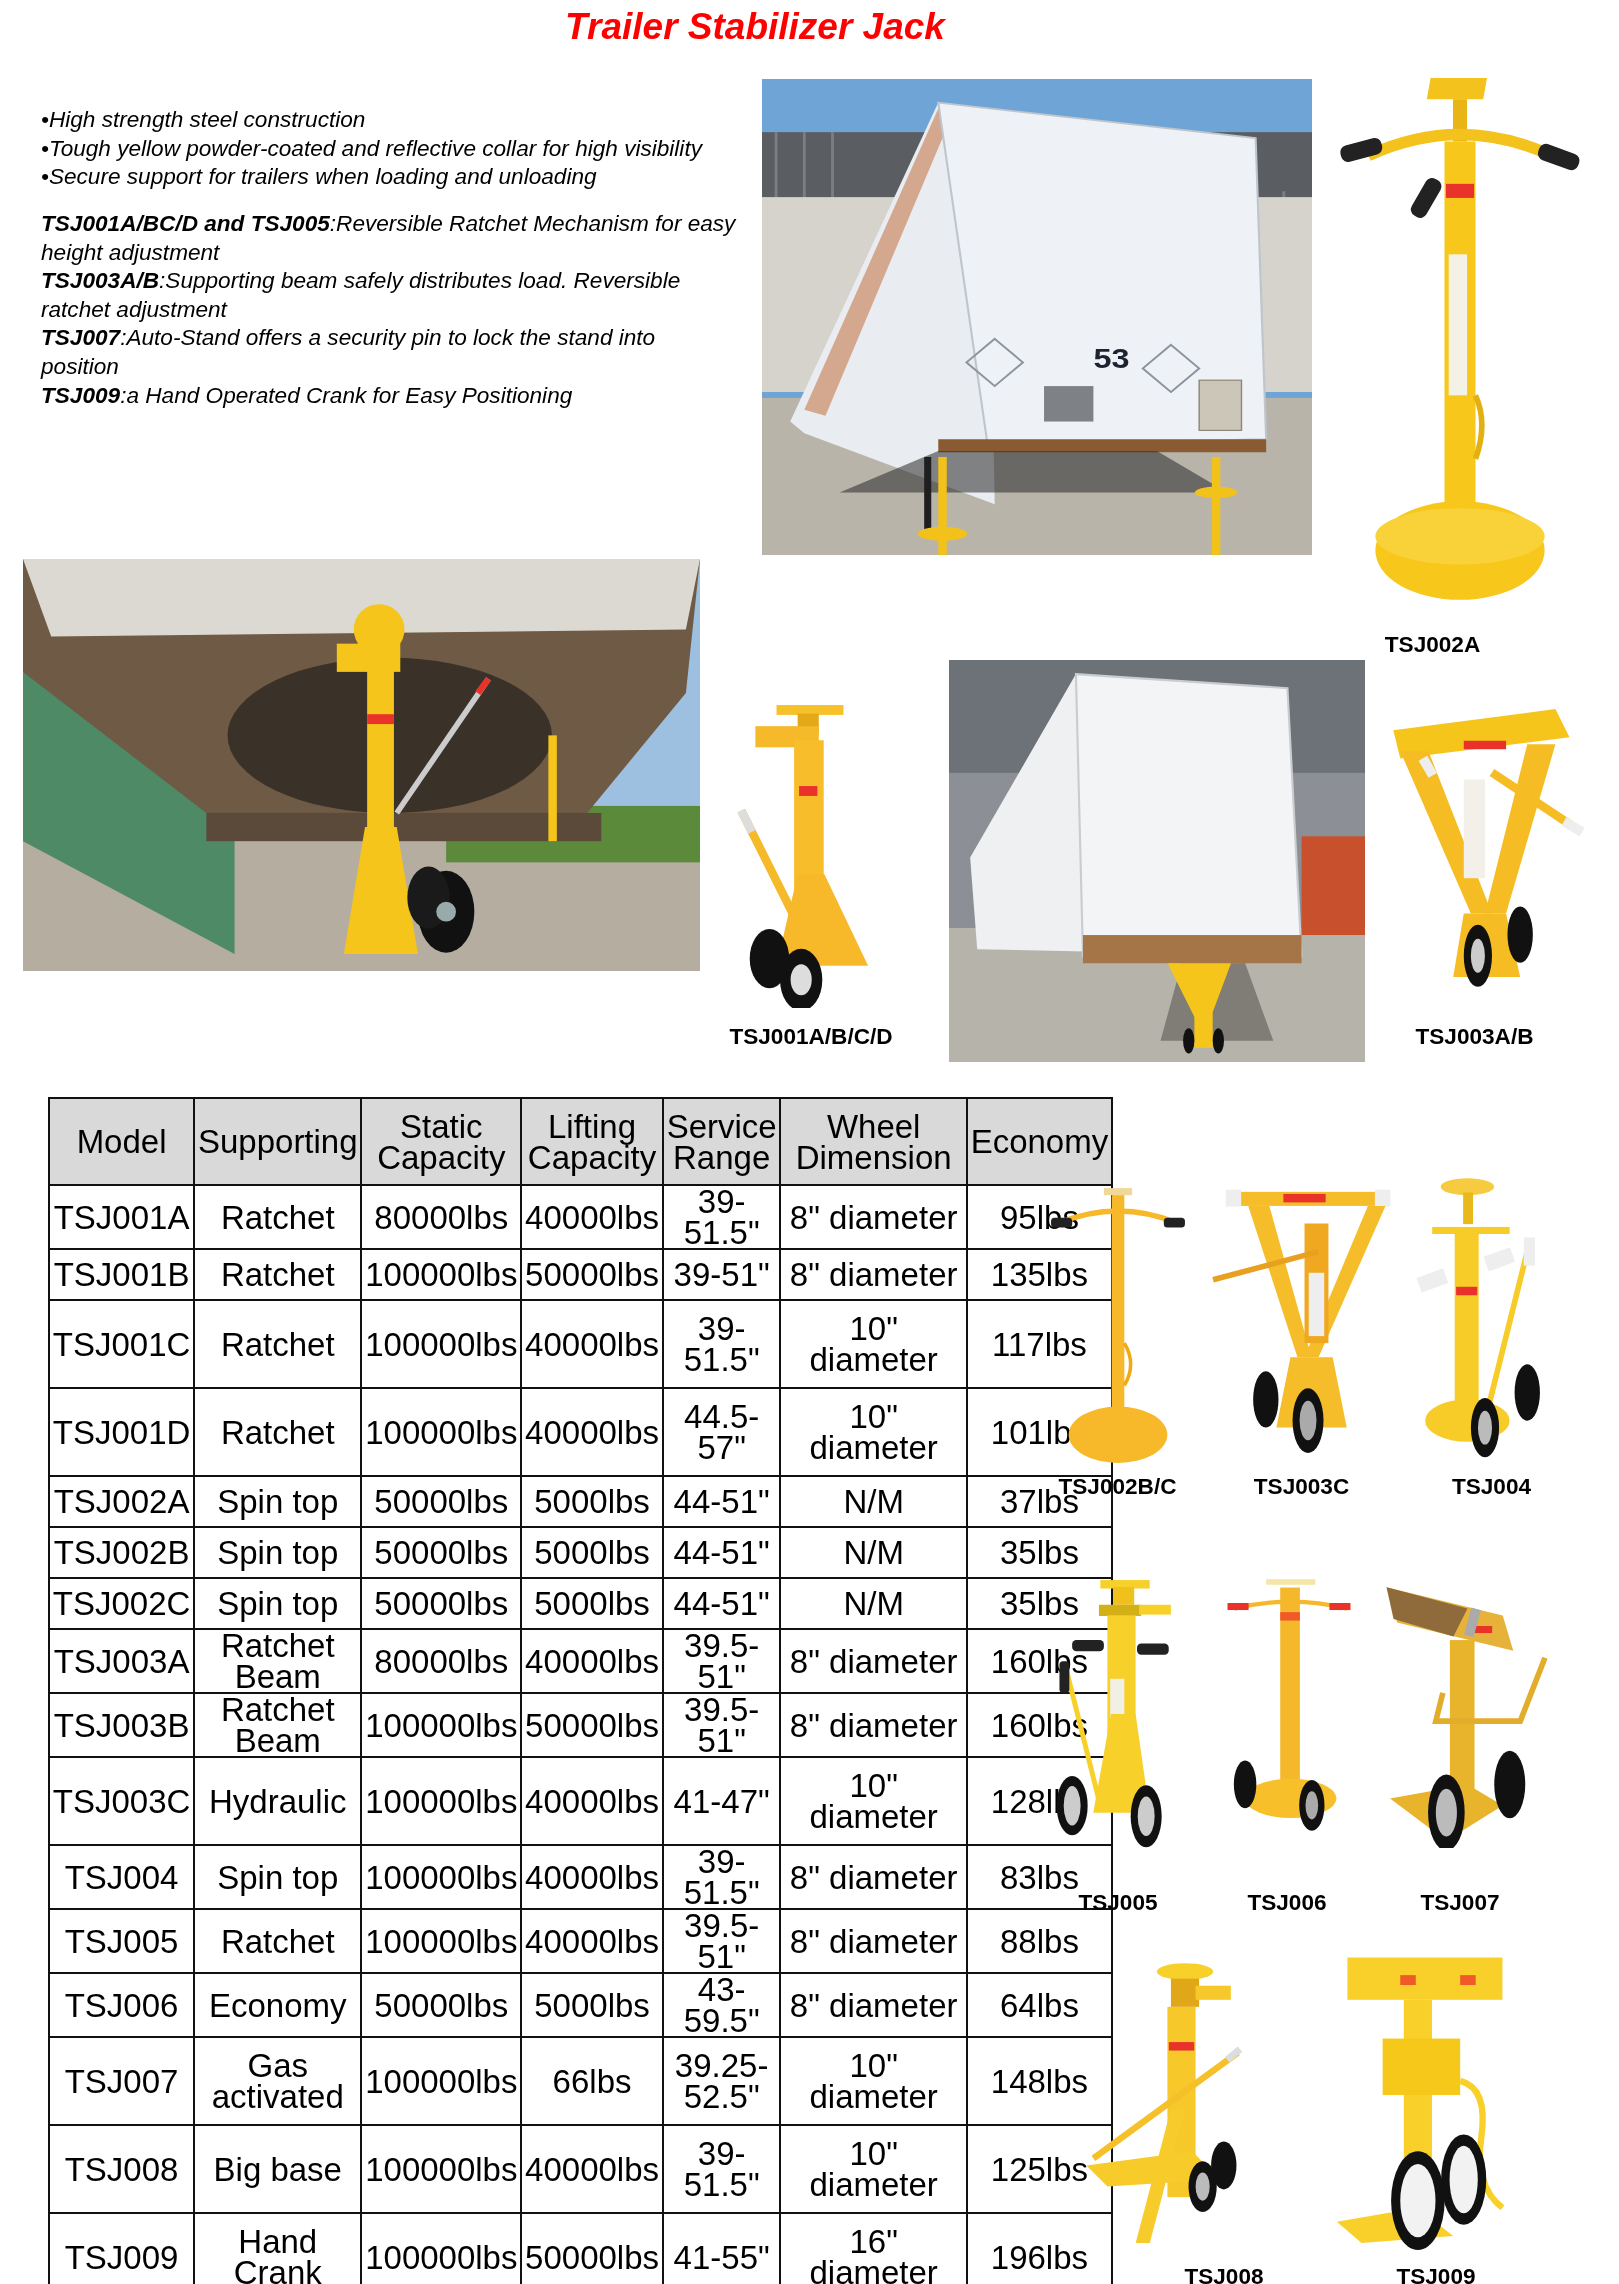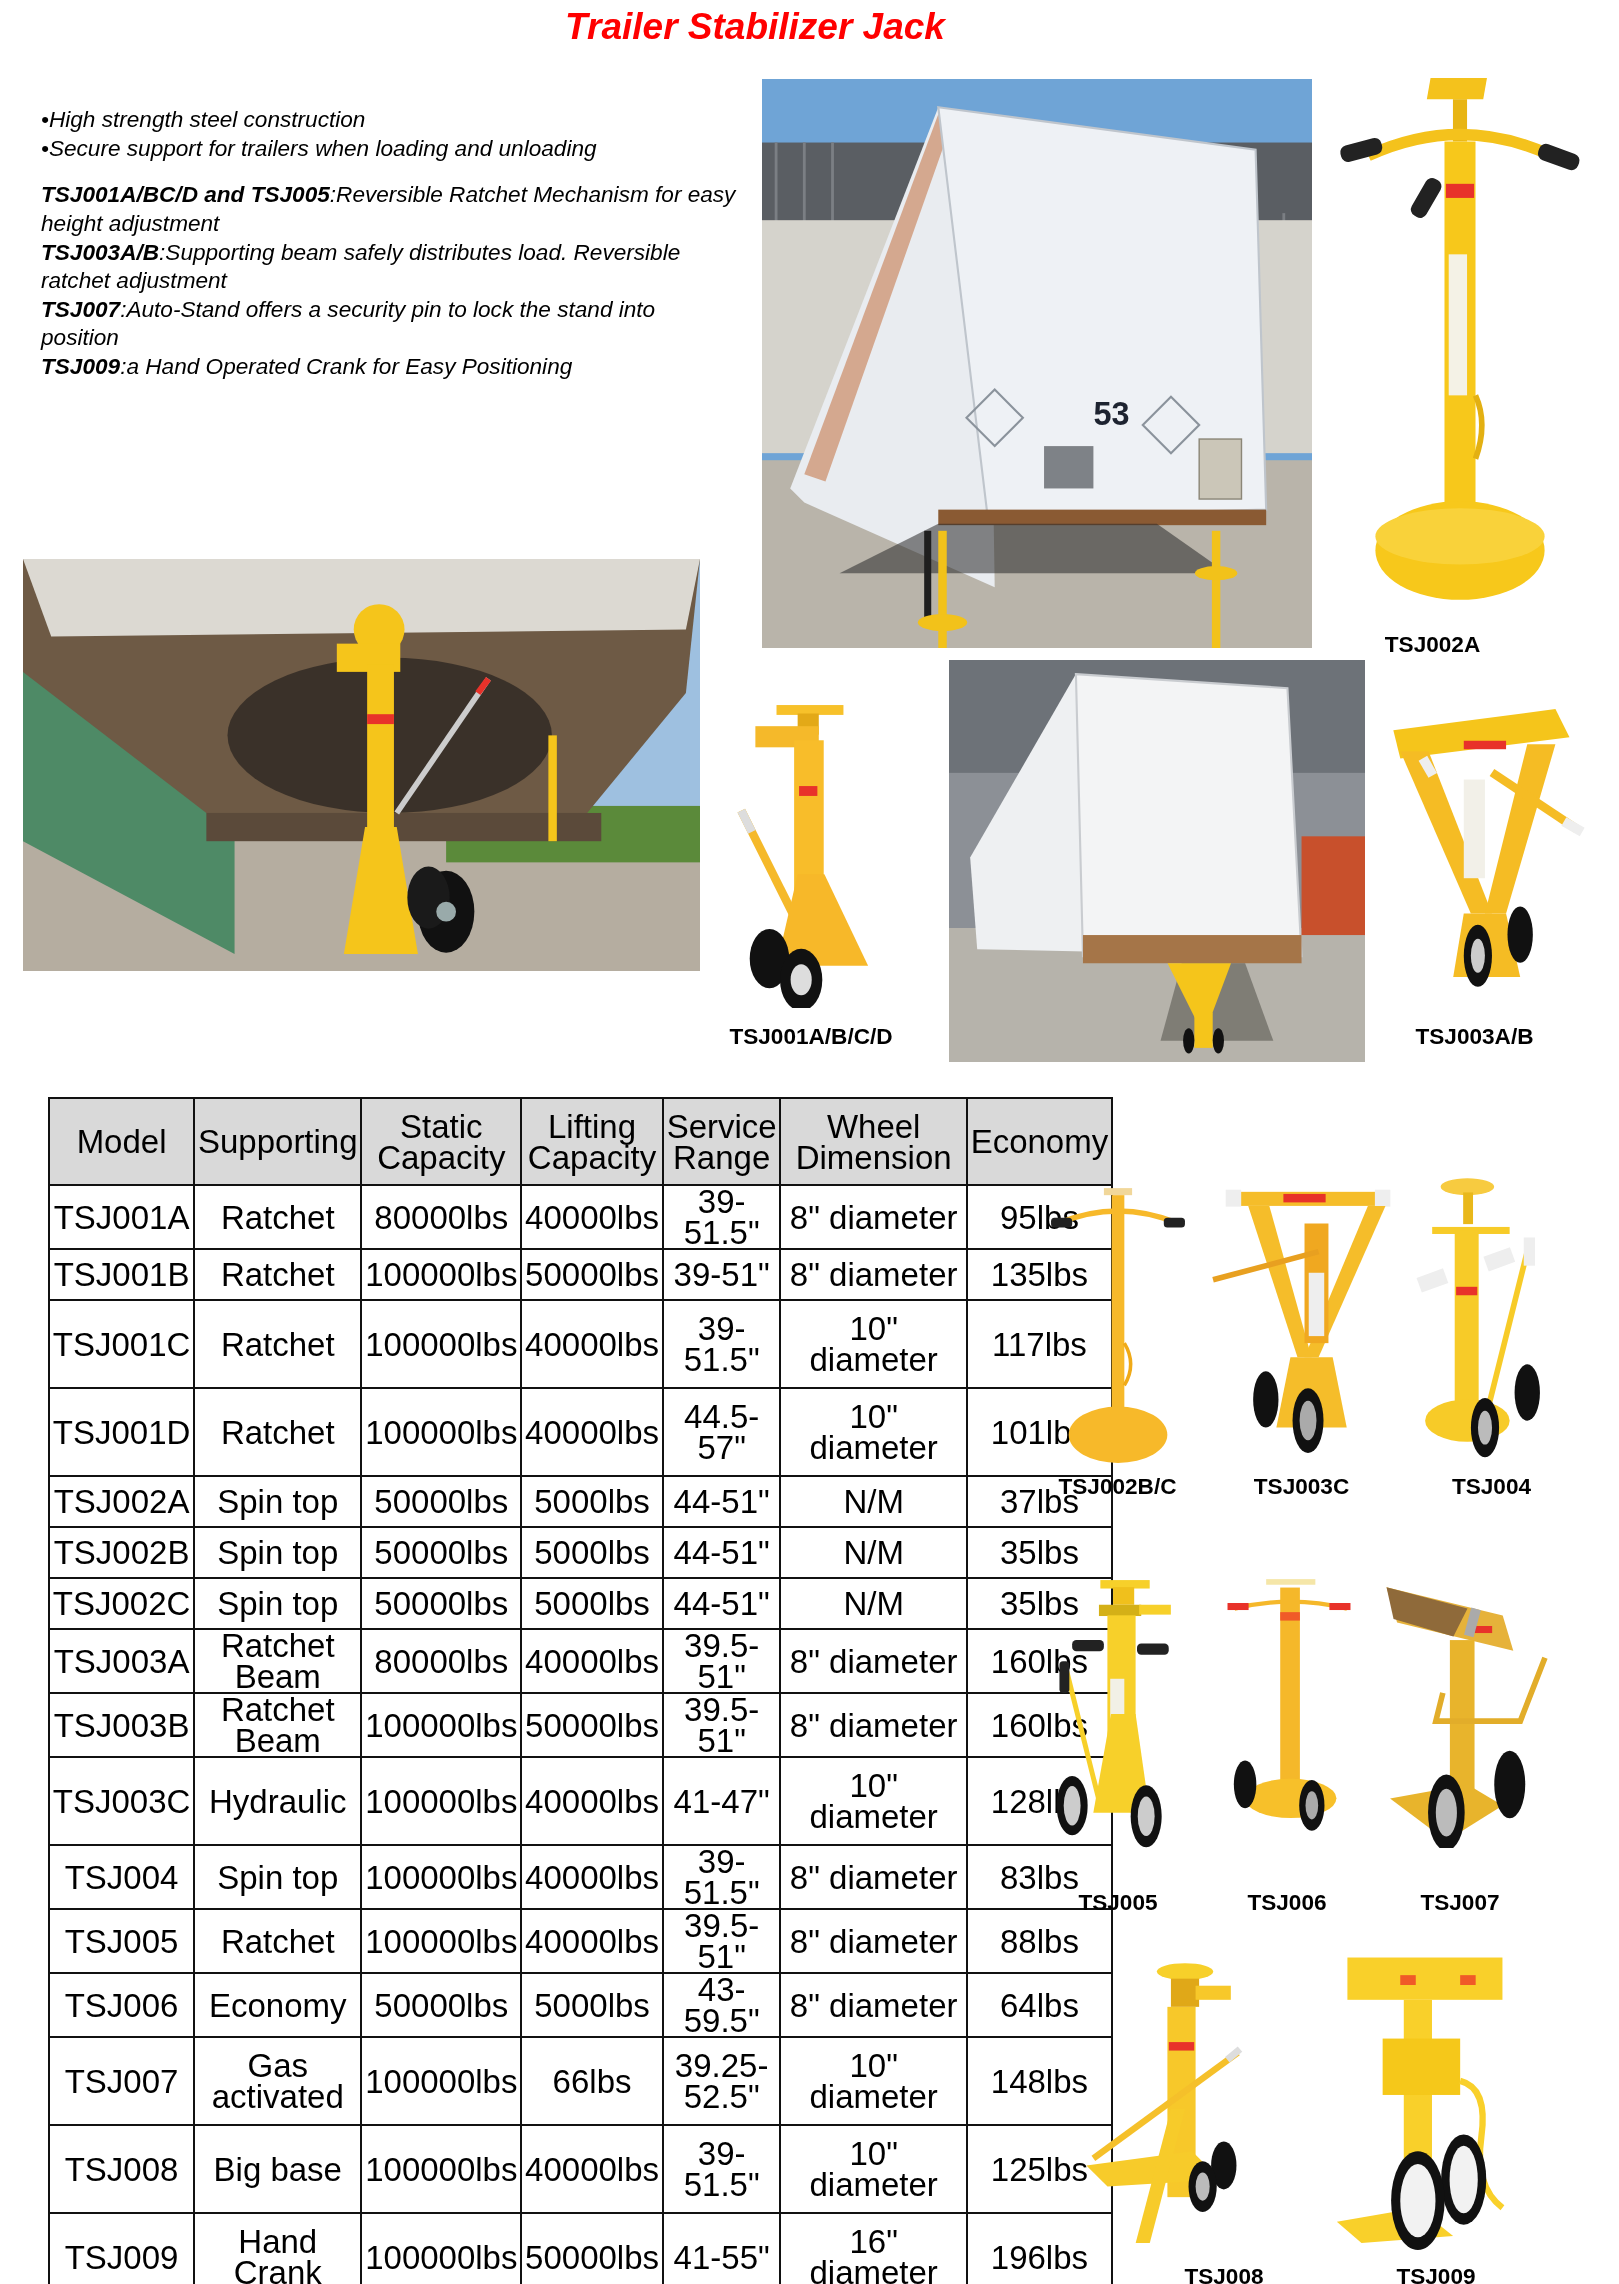--- a/index.html
+++ b/index.html
@@ -21,29 +21,30 @@
   col.c0 { width:126px; } col.c1 { width:177px; } col.c2 { width:142px; } col.c3 { width:145px; }
   col.c4 { width:153px; } col.c5 { width:150px; } col.c6 { width:103px; }
 </style>
 </head>
 <body>
 
 <div class="abs title" style="color:#ff0000;font-style:italic;">Trailer Stabilizer Jack</div>
 
 <div class="abs intro">
   <p>•High strength steel construction</p>
+  <p>•Tough yellow powder-coated and reflective collar for high visibility</p>
   <p>•Secure support for trailers when loading and unloading</p>
   <div class="gap"></div>
   <p><b>TSJ001A/BC/D and TSJ005</b><span>:Reversible Ratchet Mechanism for easy height adjustment</span></p>
   <p><b>TSJ003A/B</b><span>:Supporting beam safely distributes load. Reversible ratchet adjustment</span></p>
   <p><b>TSJ007</b><span>:Auto-Stand offers a security pin to lock the stand into position</span></p>
   <p><b>TSJ009</b><span>:a Hand Operated Crank for Easy Positioning</span></p>
 </div>
 
-<div class="abs photo" style="left:762px;top:79px;width:550px;height:569px;">
+<div class="abs photo" style="left:762px;top:79px;width:550px;height:476px;">
   <svg viewBox="0 0 780 806" preserveAspectRatio="none">
     <rect width="780" height="806" fill="#6fa4d6"></rect>
     <rect y="90" width="780" height="380" fill="#5a5e63"></rect>
     <g stroke="#7b7f84" stroke-width="4">
       <line x1="20" y1="90" x2="20" y2="470"></line>
         <line x1="60" y1="90" x2="60" y2="470"></line>
         <line x1="100" y1="90" x2="100" y2="470"></line>
         <line x1="700" y1="190" x2="700" y2="470"></line>
         <line x1="740" y1="190" x2="740" y2="470"></line>
     </g>

